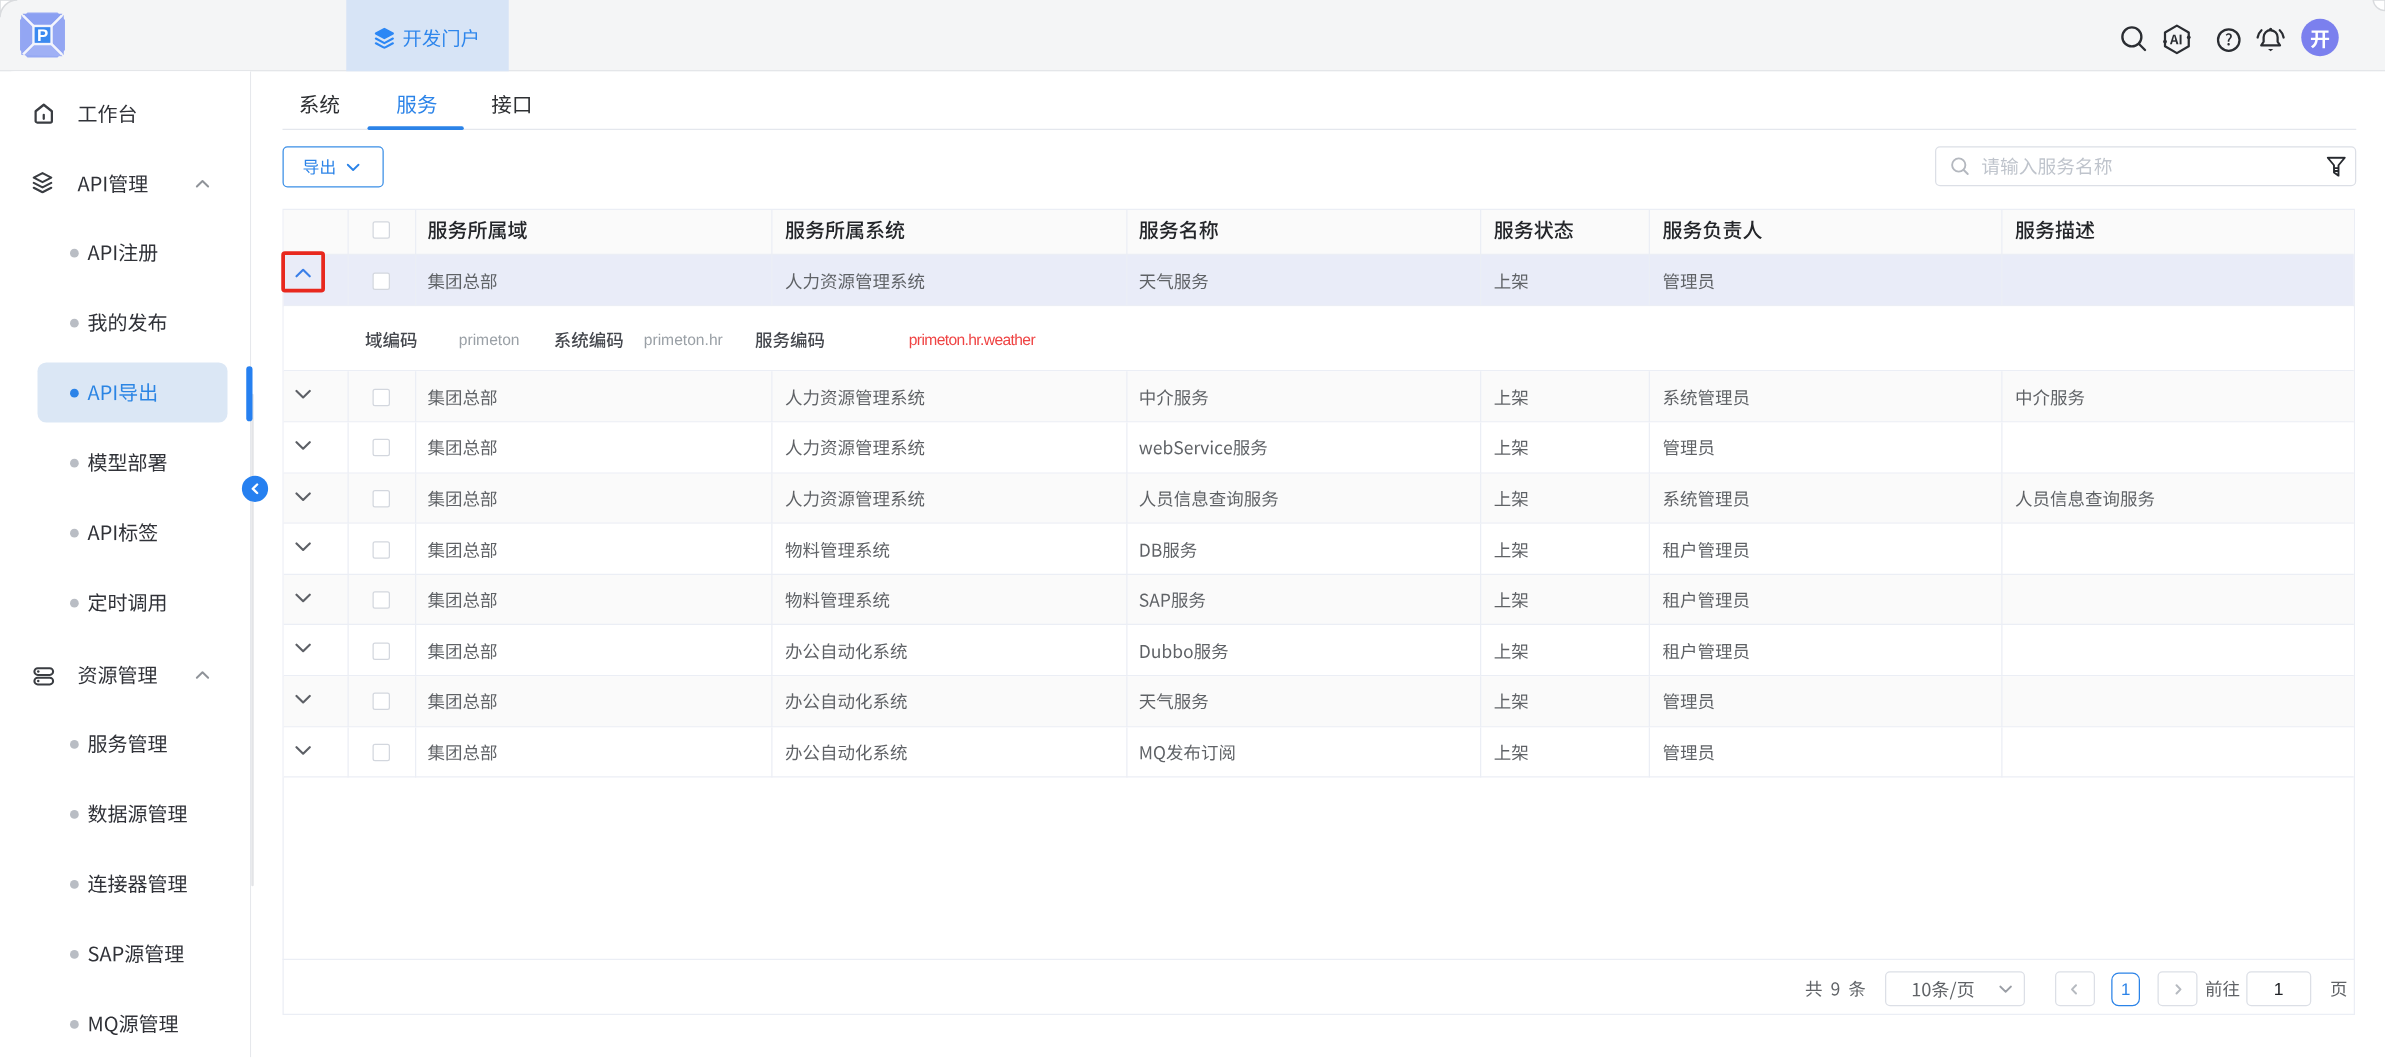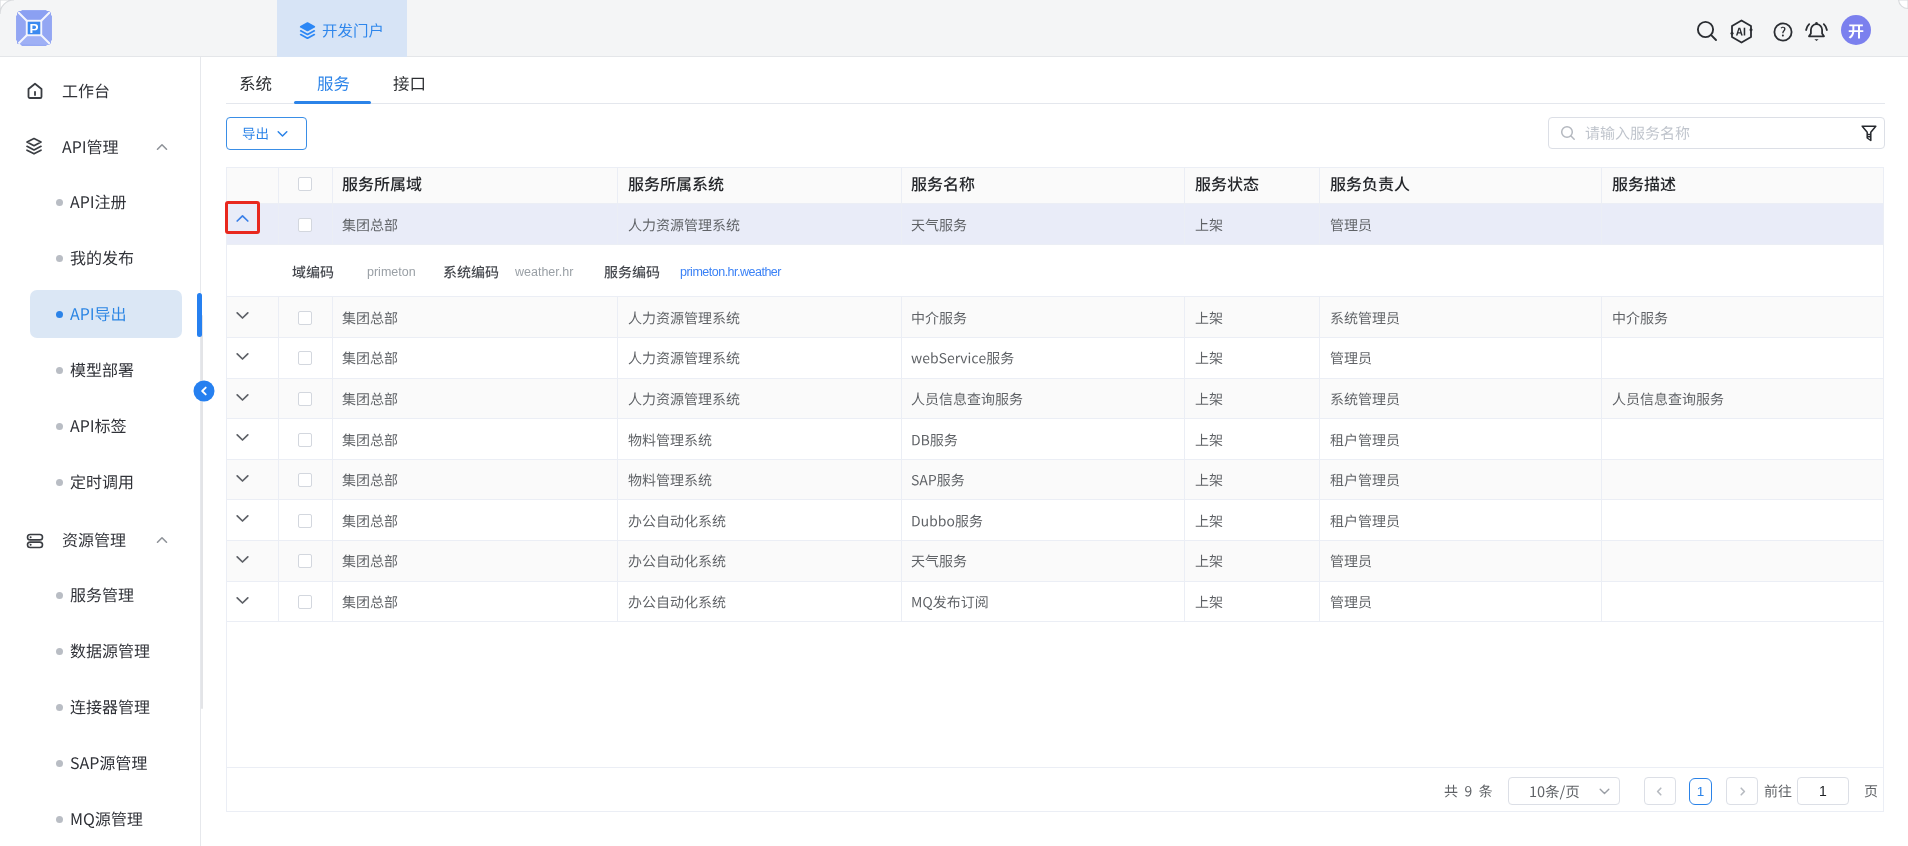--- a/index.html
+++ b/index.html
@@ -553,30 +553,30 @@
     </svg>
     <div class="abs" style="left:367px;top:261.5px;font-size:12.5px;color:#9aa0a6;line-height:20px">primeton</div>
     <svg class="t" style="left:443.0px;top:257.5px" width="56.0" height="28">
       <g fill="#45484e" transform="translate(0,19.32) scale(0.014000,-0.014000)">
         <use href="#gM7cfb" x="0"></use>
         <use href="#gM7edf" x="1000"></use>
         <use href="#gM7f16" x="2000"></use>
         <use href="#gM7801" x="3000"></use>
       </g>
     </svg>
-    <div class="abs" style="left:515px;top:261.5px;font-size:12.5px;color:#9aa0a6;line-height:20px">weather.hr</div>
+    <div class="abs" style="left:515px;top:261.5px;font-size:12.5px;color:#9aa0a6;line-height:20px">primeton.hr</div>
     <svg class="t" style="left:604.0px;top:257.5px" width="56.0" height="28">
       <g fill="#45484e" transform="translate(0,19.32) scale(0.014000,-0.014000)">
         <use href="#gM670d" x="0"></use>
         <use href="#gM52a1" x="1000"></use>
         <use href="#gM7f16" x="2000"></use>
         <use href="#gM7801" x="3000"></use>
       </g>
     </svg>
-    <div class="abs" style="left:680px;top:261.5px;font-size:12.5px;letter-spacing:-0.5px;color:#3b82f6;line-height:20px">primeton.hr.weather</div>
+    <div class="abs" style="left:727px;top:261.5px;font-size:12.5px;letter-spacing:-0.5px;color:#ef4444;line-height:20px">primeton.hr.weather</div>
     <div class="abs" style="left:227px;top:297.4px;width:1656px;height:40.6px;border-bottom:1px solid #ebeef5;background:#fafafa"></div>
     <div class="abs" style="left:277.5px;top:297.4px;width:1px;height:40.6px;background:#ebeef5"></div>
     <div class="abs" style="left:331.5px;top:297.4px;width:1px;height:40.6px;background:#ebeef5"></div>
     <div class="abs" style="left:617px;top:297.4px;width:1px;height:40.6px;background:#ebeef5"></div>
     <div class="abs" style="left:900.5px;top:297.4px;width:1px;height:40.6px;background:#ebeef5"></div>
     <div class="abs" style="left:1184px;top:297.4px;width:1px;height:40.6px;background:#ebeef5"></div>
     <div class="abs" style="left:1319px;top:297.4px;width:1px;height:40.6px;background:#ebeef5"></div>
     <div class="abs" style="left:1601px;top:297.4px;width:1px;height:40.6px;background:#ebeef5"></div>
     <svg class="abs" style="left:236.0px;top:311.3px" width="13" height="9" viewBox="0 0 13 9">
       <path d="M1.2 1.8 L6.5 7 11.8 1.8" stroke="#5d6066" stroke-width="1.7" fill="none" stroke-linecap="round" stroke-linejoin="round"></path>

